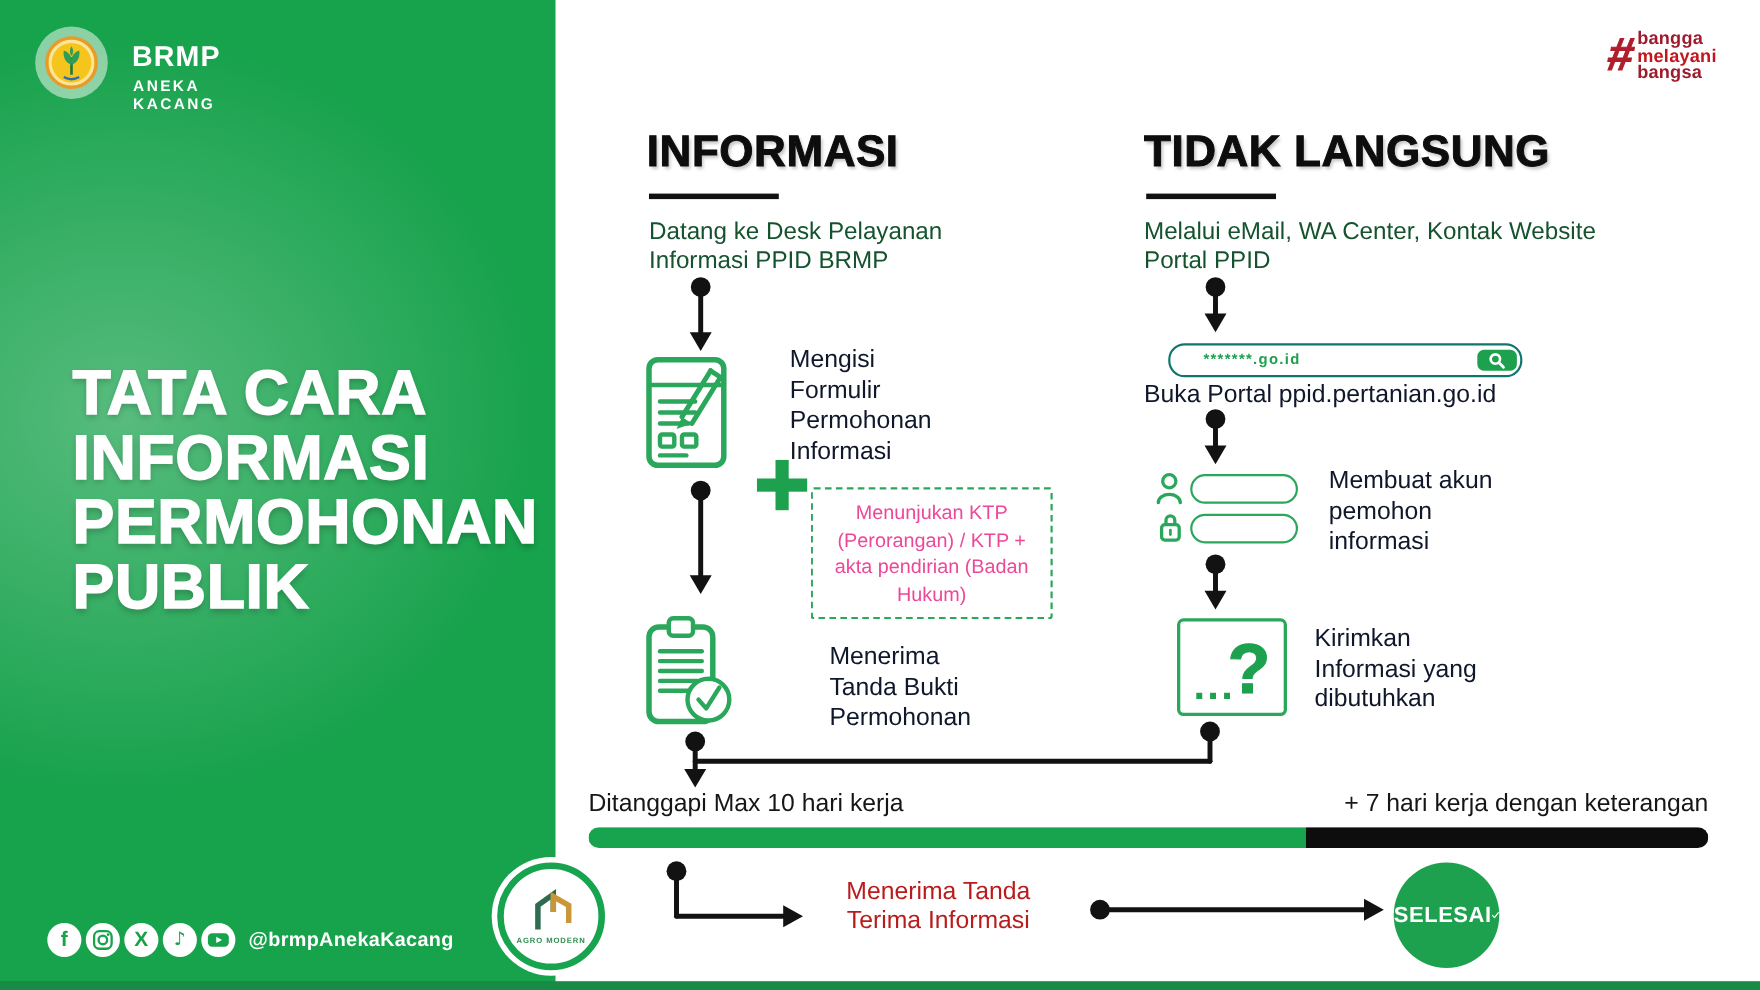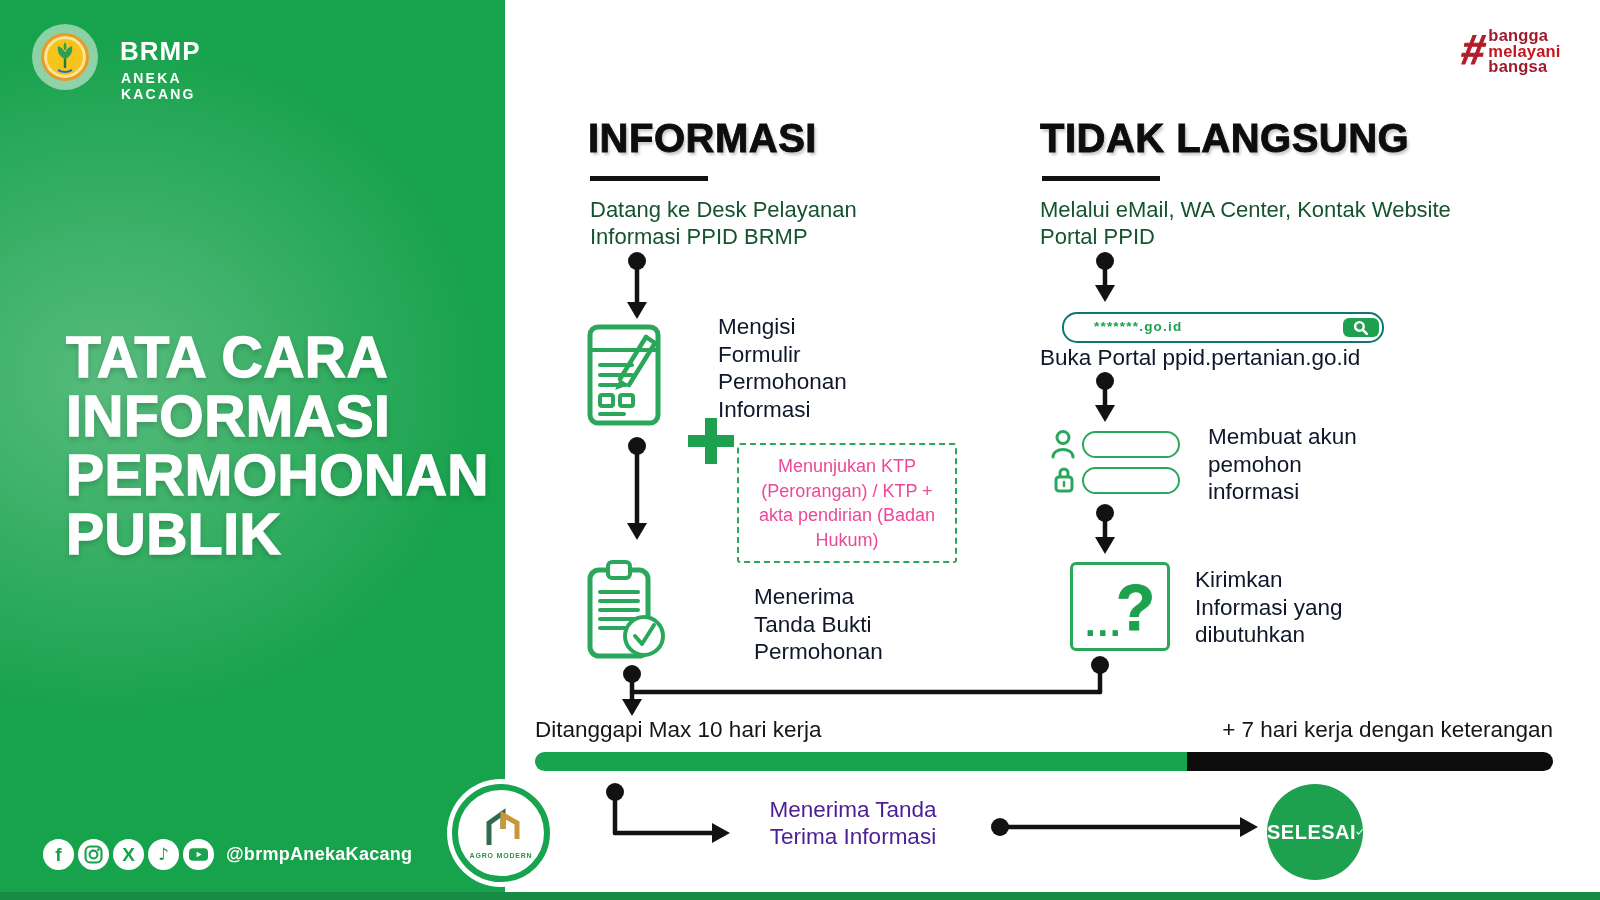--- a/index.html
+++ b/index.html
@@ -69,21 +69,21 @@
     -webkit-text-stroke:1px #1ea14f; }
 
   
   .tl-label { position:absolute; font-size:22.5px; color:#161616; }
   .tl-bar { position:absolute; left:535px; top:752px; width:1018px; height:19px; border-radius:10px; overflow:hidden; display:flex; }
   .tl-green { background:#18a34e; height:100%; width:64%; }
   .tl-black { background:#0d0d0d; height:100%; flex:1; }
 
   
   .receive-label { position:absolute; left:743px; top:797px; width:220px; text-align:center;
-    font-size:22.5px; line-height:26.5px; color:#4c1d95; }
+    font-size:22.5px; line-height:26.5px; color:#b91c1c; }
   .selesai { position:absolute; left:1267px; top:784px; width:96px; height:96px; border-radius:50%;
     background:#1ea14f; display:flex; flex-direction:row; align-items:center; justify-content:center; }
   .selesai-label { color:#fff; font-weight:700; font-size:20px; letter-spacing:.5px; }
 
   
   .berakhlak { position:absolute; left:1305px; top:30px; }
   .berakhlak-title { font-size:26px; font-weight:700; color:#c2161c; letter-spacing:.3px; -webkit-text-stroke:.5px #c2161c; }
   .berakhlak-tag { font-size:6.8px; line-height:8.6px; color:#c2161c; margin-top:3px; }
   .berakhlak-chevron { position:absolute; left:120px; top:-8px; }
   .bangga { position:absolute; left:1462px; top:28px; display:flex; align-items:flex-start; }

